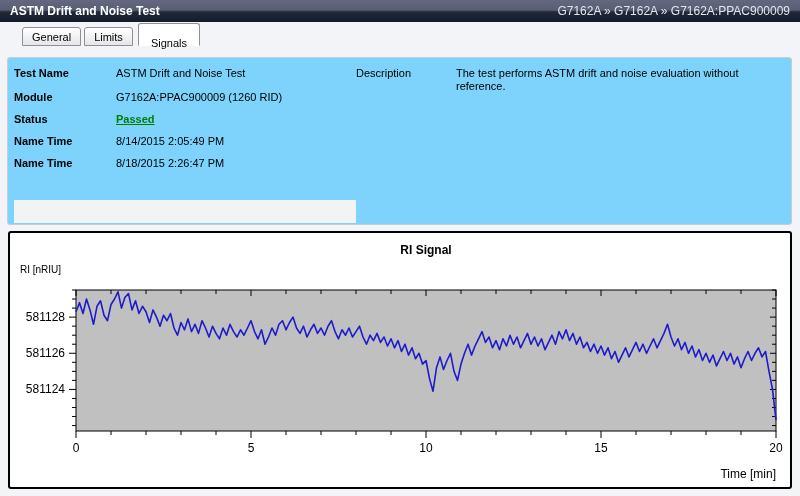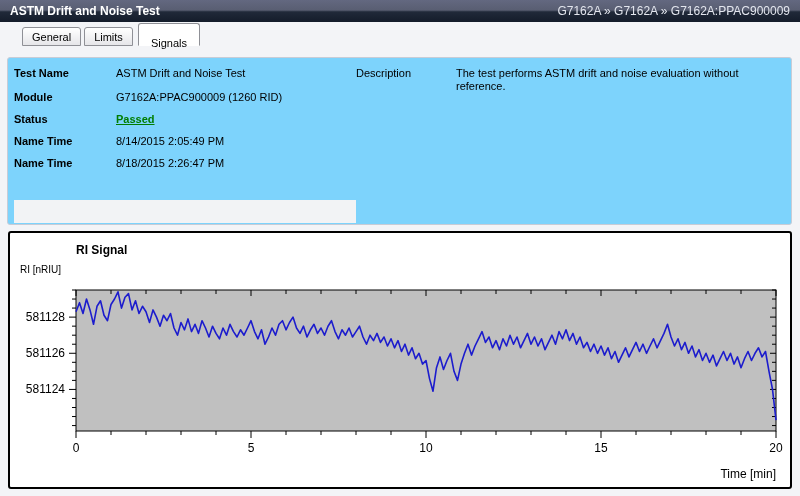--- a/index.html
+++ b/index.html
@@ -58,21 +58,21 @@
     position:absolute; left:6px; top:142px; width:342px; height:23px;
     background:#f2f3f5;
   }
   
   .chart-panel {
     position:absolute; left:8px; top:231px; width:784px; height:258px;
     background:#ffffff; border:2px solid #000000; border-radius:3px;
   }
   .chart-title {
     position:absolute; left:66px; top:10px; width:700px;
-    font-weight:bold; font-size:12px;
+    text-align:center; font-weight:bold; font-size:12px;
   }
   .chart-ylabel { position:absolute; left:10px; top:31px; font-size:10px; }
   .chart-xlabel {
     position:absolute; left:66px; top:234px; width:700px;
     text-align:right; font-size:12px;
   }
   .chart-svg { position:absolute; left:0; top:0; width:780px; height:254px; }
   svg text { font-family:"Liberation Sans", sans-serif; font-size:12px; fill:#000; }
 </style>
 </head>

